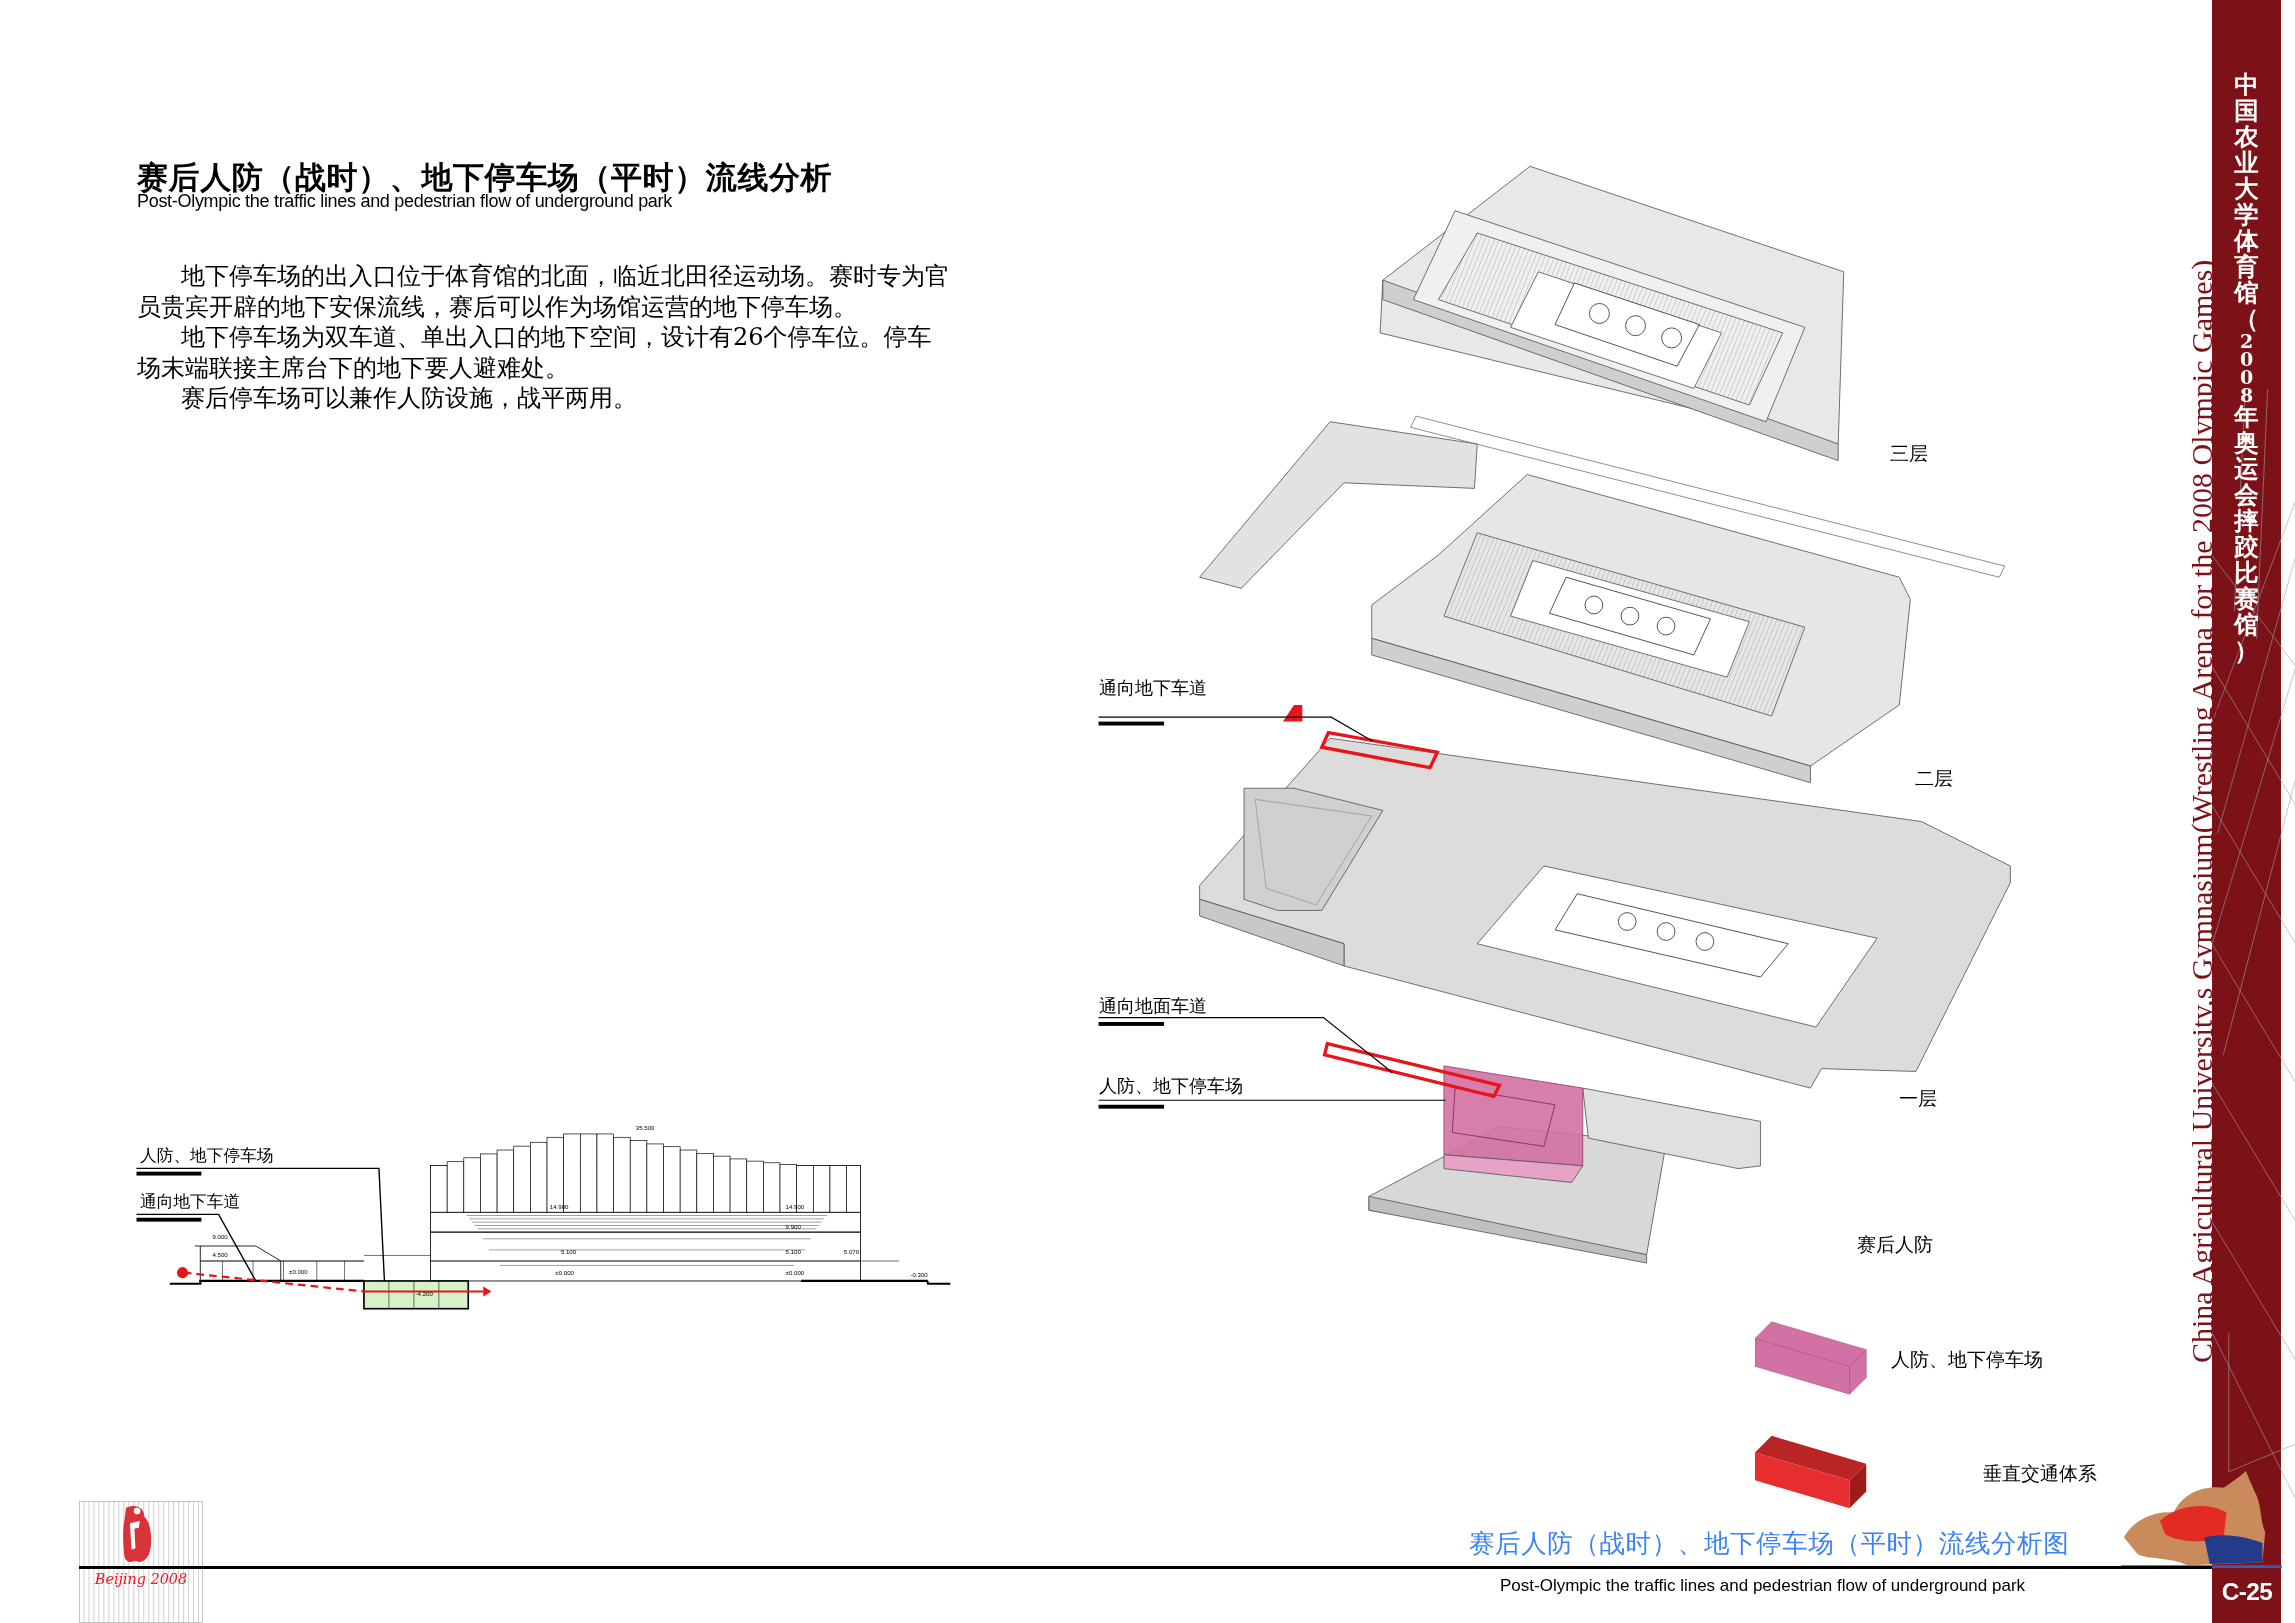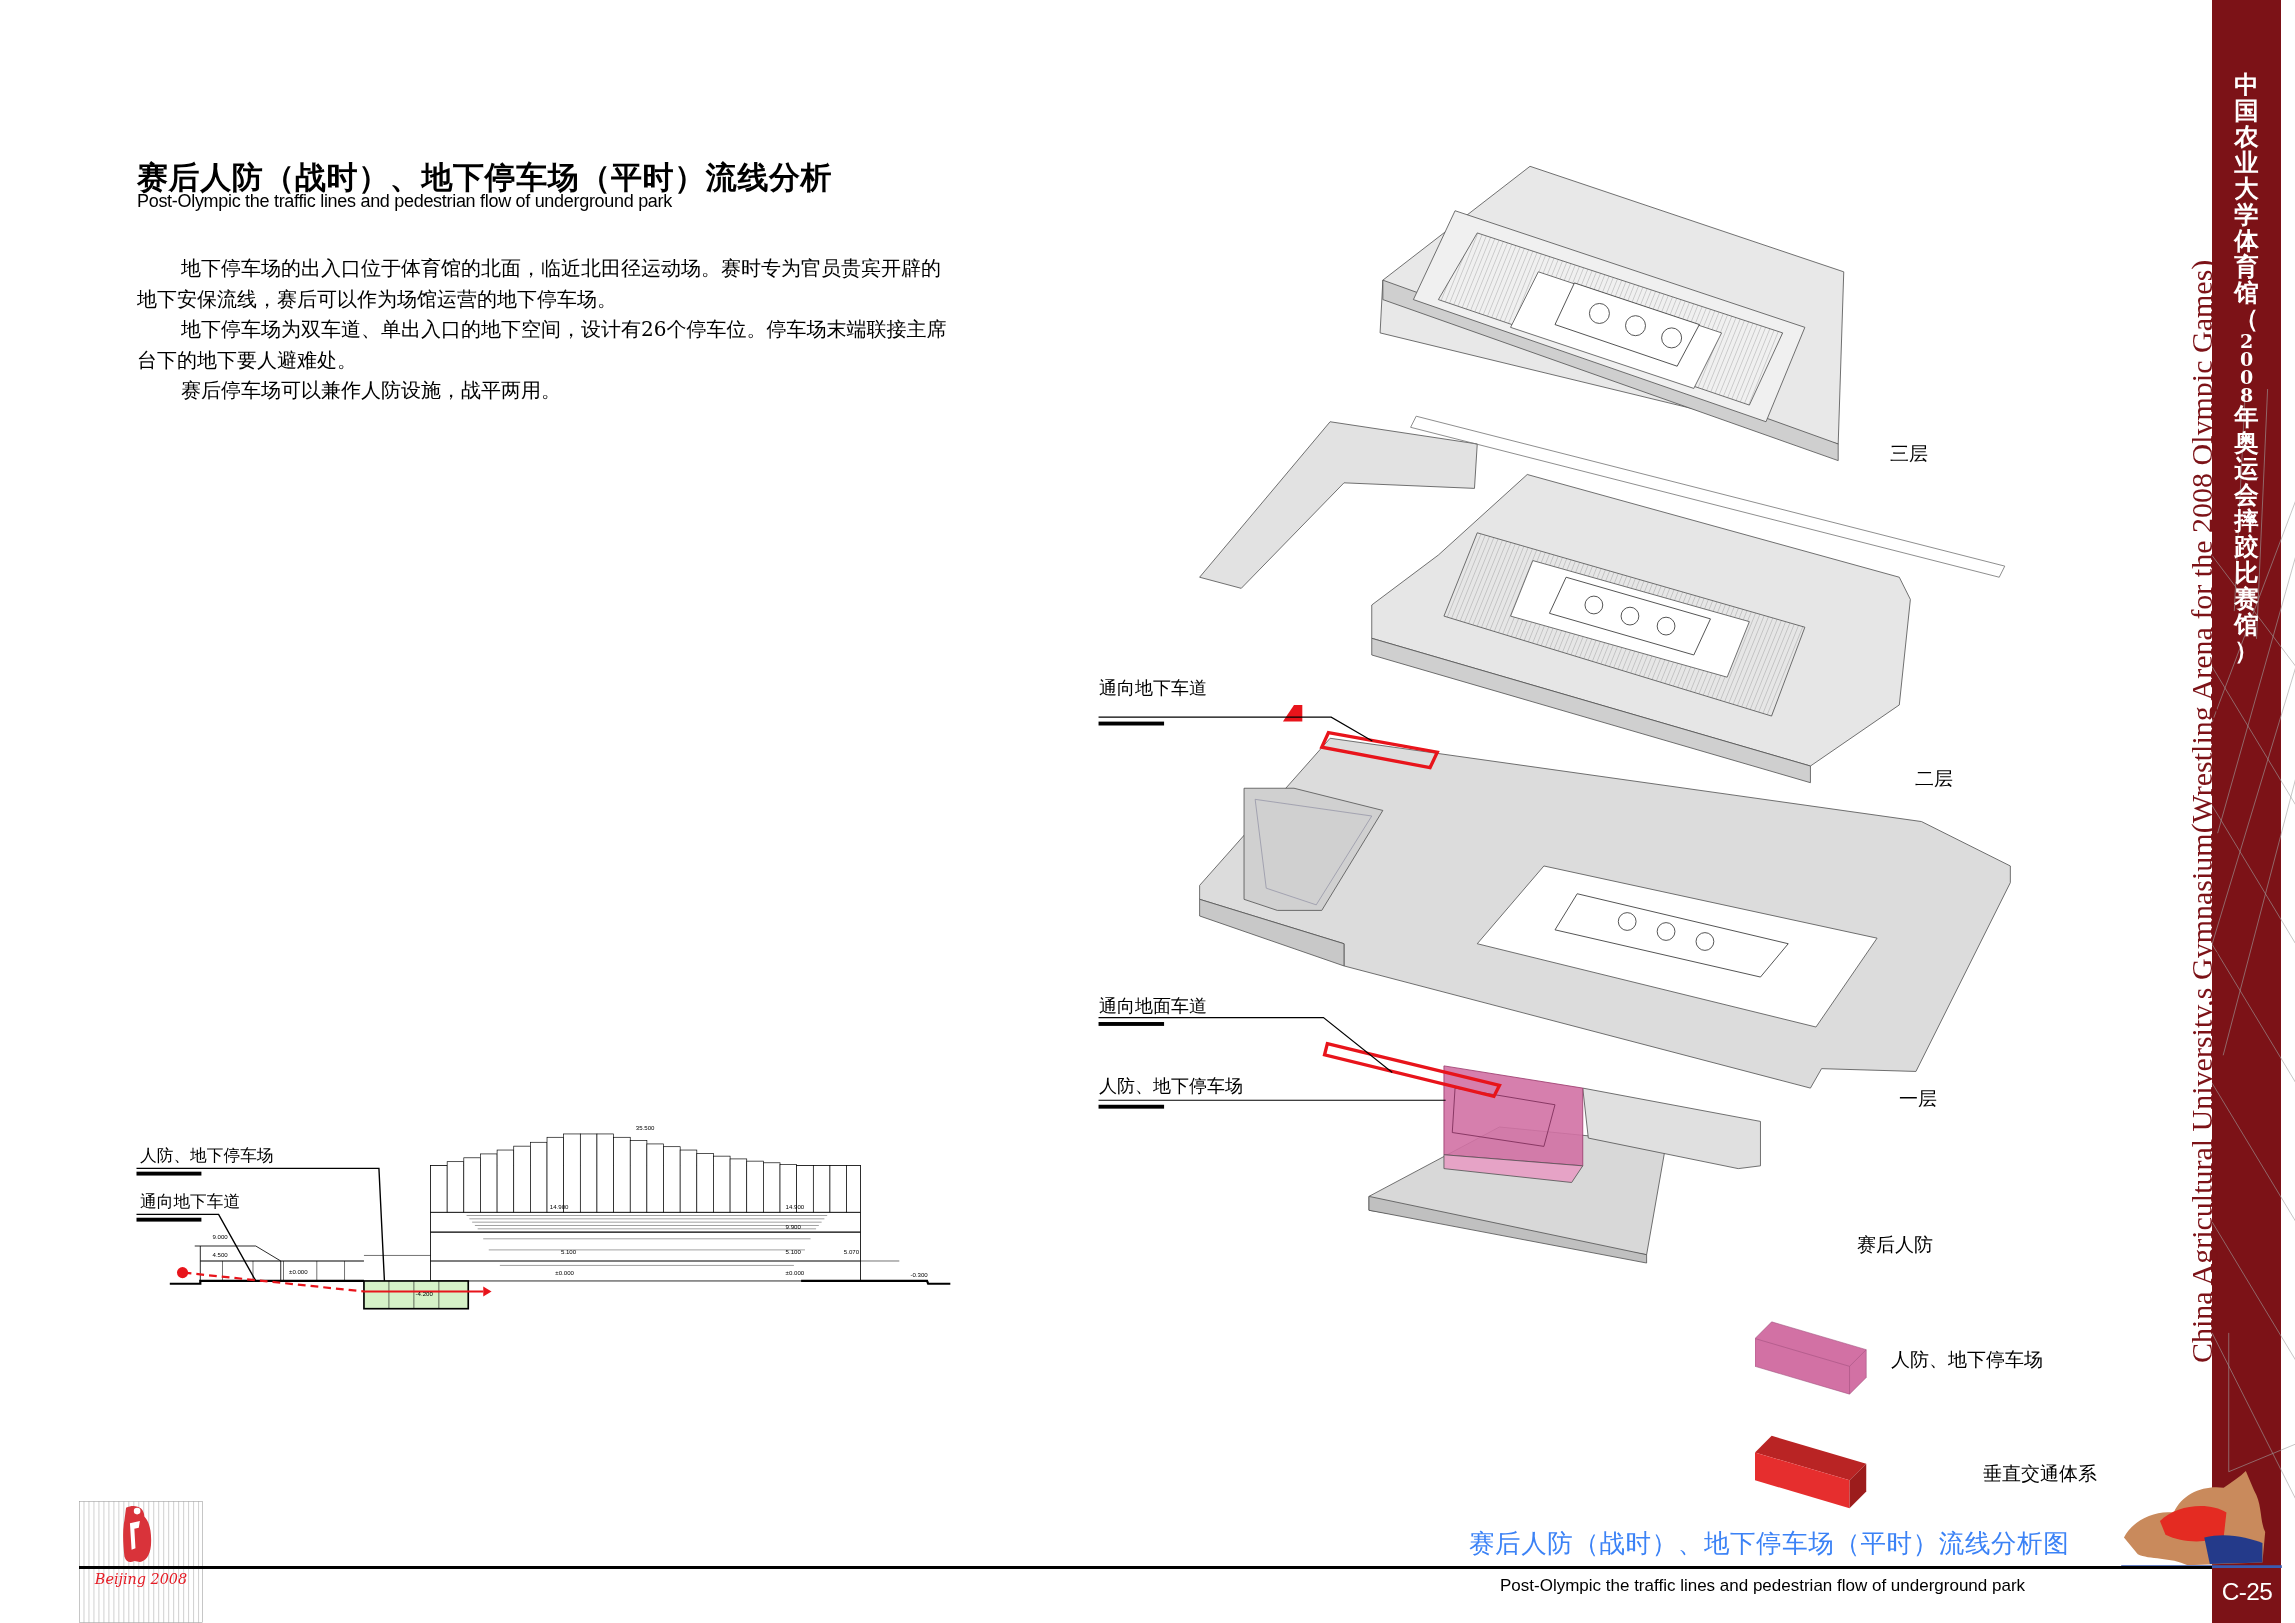--- a/index.html
+++ b/index.html
@@ -1,28 +1,28 @@
 <!DOCTYPE html>
 <html style="font-size:9px"><head>
 <meta charset="utf-8">
 <style>
   html,body{margin:0;padding:0;background:#fff;}
   body{width:2295px;height:1623px;position:relative;overflow:hidden;font-family:"DejaVu Sans","Liberation Sans",sans-serif;color:#000;}
   .abs{position:absolute;}
   .title-cn{left:137px;top:157px;font-size:31px;font-weight:bold;letter-spacing:0.6px;white-space:nowrap;}
   .title-en{left:137px;top:191px;font-size:18px;font-family:"Liberation Sans",sans-serif;white-space:nowrap;letter-spacing:-0.3px;}
-  .body{left:137px;top:253px;width:816px;font-family:"DejaVu Serif","Liberation Serif",serif;font-size:20px;line-height:30.5px;}
+  .body{left:137px;top:261px;width:816px;font-family:"DejaVu Serif","Liberation Serif",serif;font-size:24px;line-height:30.5px;}
   .body p{margin:0;text-indent:44px;}
   .label{font-size:18px;white-space:nowrap;}
   .floor{font-size:19px;white-space:nowrap;}
   .band{left:2212px;top:0;width:69px;height:1623px;background:#7c1217;}
   .band-cn{left:2220px;top:72px;width:53px;color:#fff;font-family:"DejaVu Serif",serif;font-weight:bold;font-size:24.4px;line-height:26px;text-align:center;}
   .band-cn span{display:block;}
   .band-en{left:2213px;top:0px;width:1277px;height:33px;transform-origin:0 0;transform:rotate(-90deg) translate(-1363px,-28px);font-family:"Liberation Serif","DejaVu Serif",serif;font-size:30px;color:#7c1217;white-space:nowrap;line-height:33px;}
-  .c25{left:2213px;top:1578px;width:68px;text-align:center;color:#fff;font-weight:normal;font-size:24.4px;font-family:"Liberation Sans",sans-serif;letter-spacing:-0.6px;}
+  .c25{left:2213px;top:1578px;width:68px;text-align:center;color:#fff;font-weight:bold;font-size:24.4px;font-family:"Liberation Sans",sans-serif;letter-spacing:-0.6px;}
   .footer-cn{left:1469px;top:1526px;font-size:25.5px;color:#3b82f6;font-family:"DejaVu Sans",sans-serif;white-space:nowrap;letter-spacing:0.6px;}
   .footer-line{left:79px;top:1566px;width:2133px;height:2.8px;background:#000;}
   .footer-en{left:1500px;top:1576px;font-size:17px;font-family:"Liberation Sans",sans-serif;white-space:nowrap;}
   .legend-text{font-size:19px;white-space:nowrap;}
 </style>
 </head>
 <body>
 
 <div class="abs title-cn">赛后人防（战时）、地下停车场（平时）流线分析</div>
 <div class="abs title-en">Post-Olympic the traffic lines and pedestrian flow of underground park</div>

